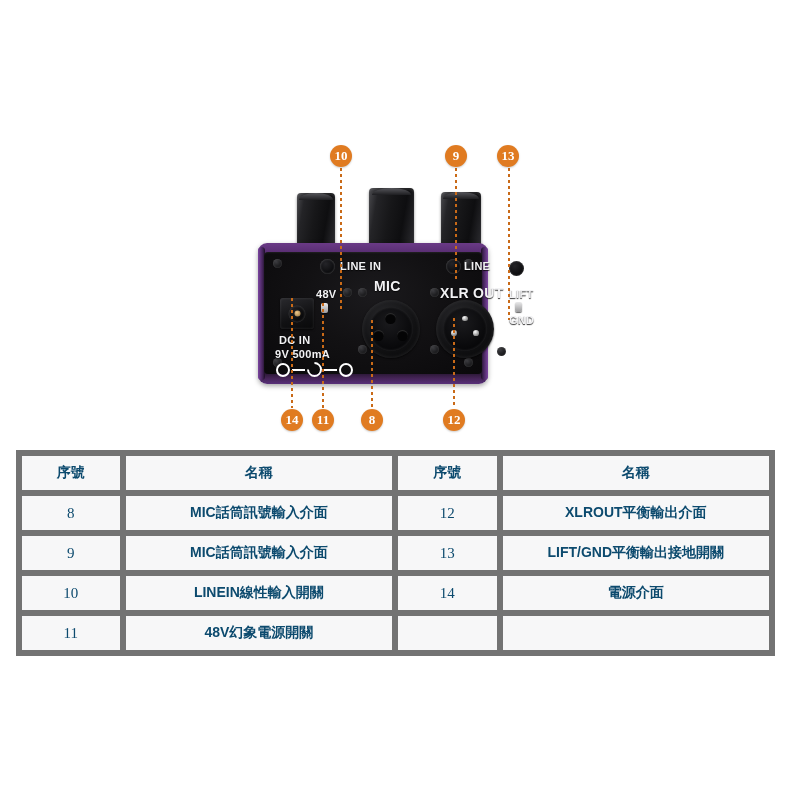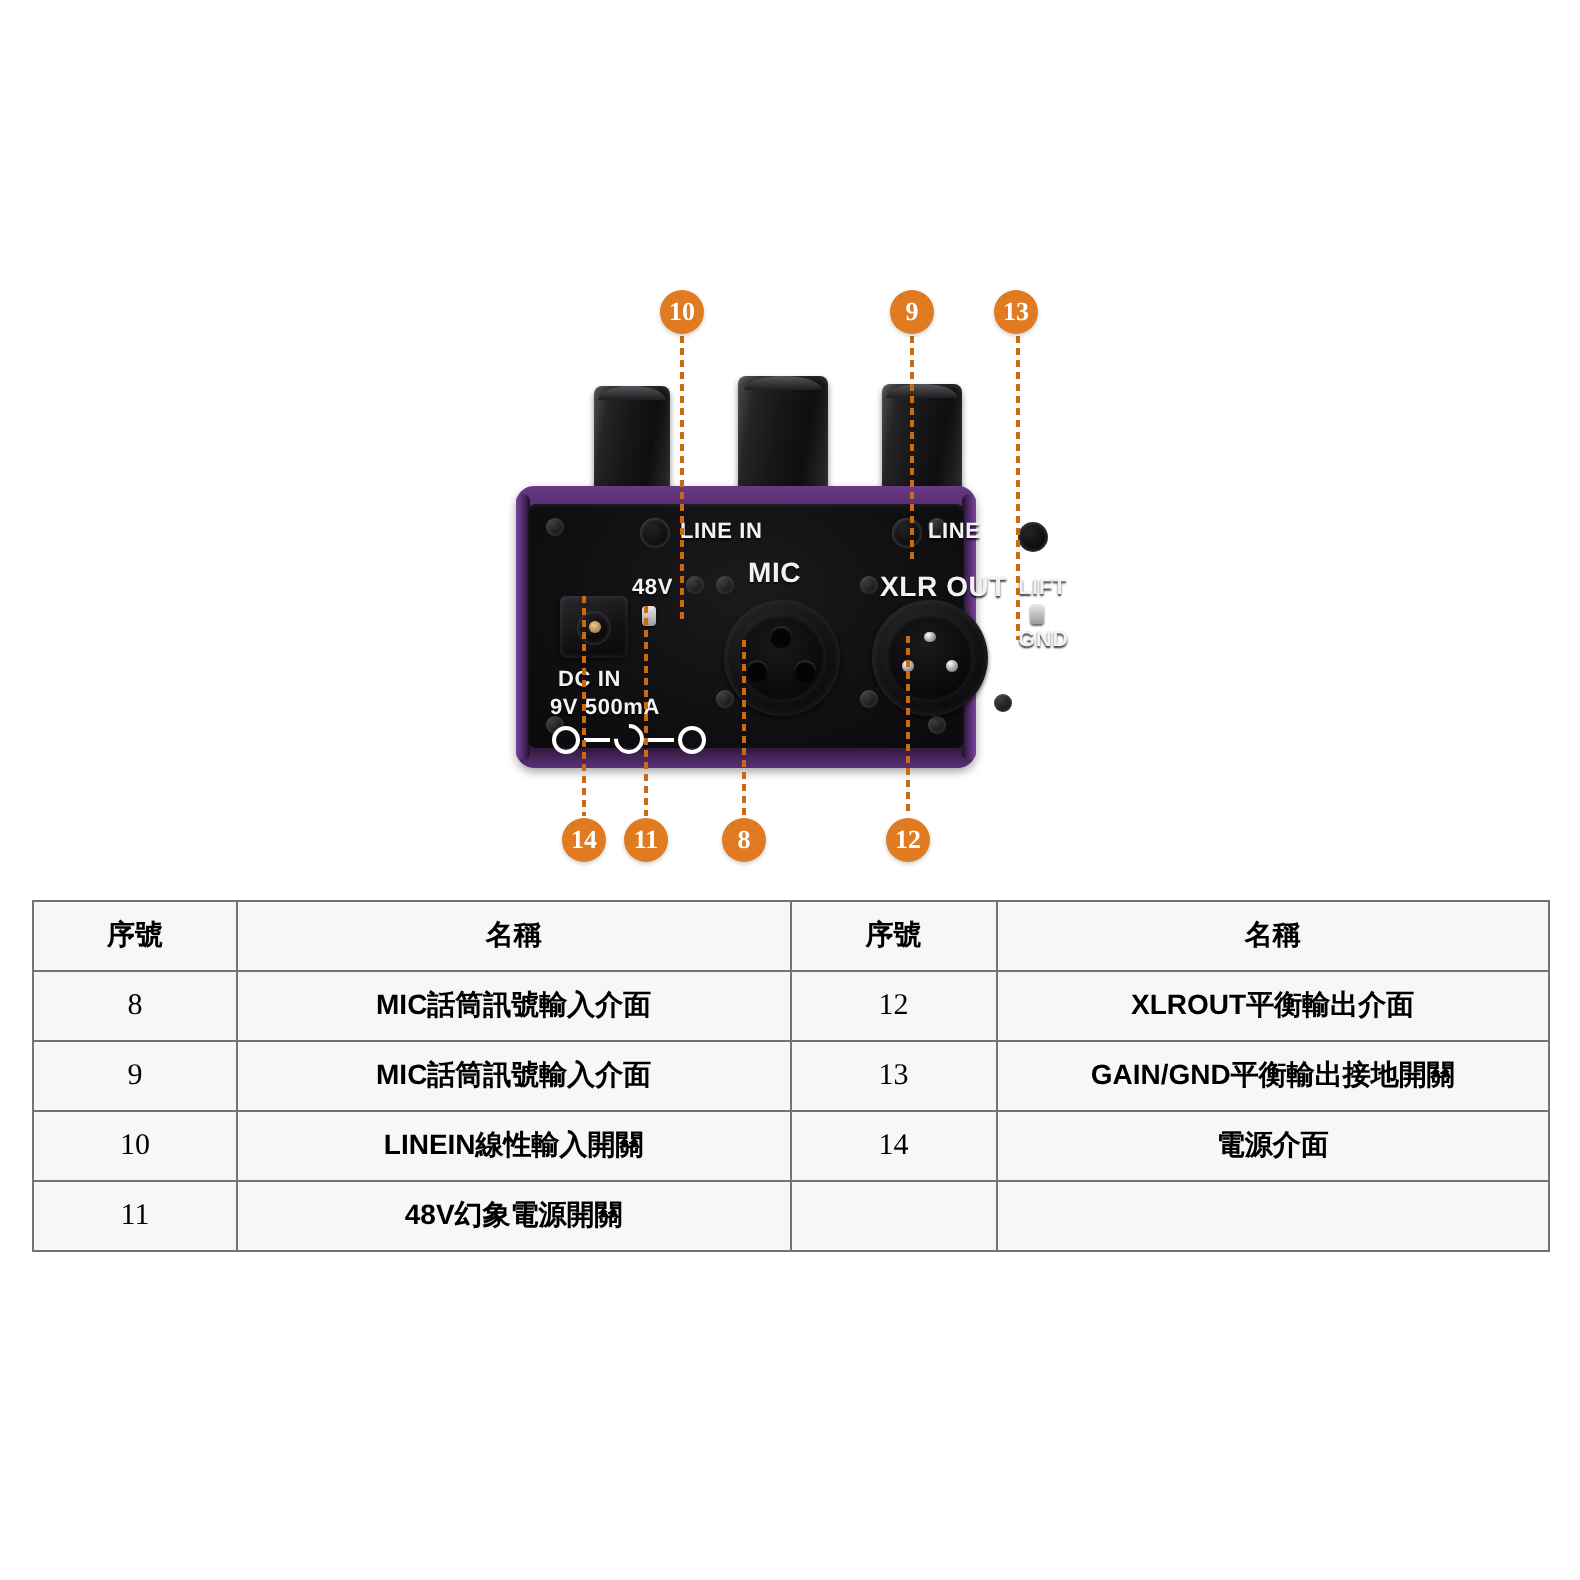--- a/index.html
+++ b/index.html
@@ -128,23 +128,23 @@
   }
   .lead{
     position:absolute;width:2px;
     background-image:linear-gradient(#c96a18 55%,rgba(0,0,0,0) 0%);
     background-size:2px 6px;background-repeat:repeat-y;
   }
 
   
   .tbl{position:absolute;left:16px;top:450px;width:759px;border-collapse:collapse;}
   .tbl td,.tbl th{
-    border:1px solid #737373;
+    border:6px solid #737373;
     height:34px;padding:0 4px;
-    font-size:14px;color:#000000;
+    font-size:14px;color:#0c4a6e;
     text-align:center;vertical-align:middle;
     background:#f7f7f8;
     font-family:"Liberation Sans","DejaVu Sans",sans-serif;
   }
   .tbl th{font-weight:bold;}
   .tbl td.num{font-weight:normal;font-family:"Liberation Serif","DejaVu Serif",serif;font-size:15px;}
   .tbl td.nm{font-weight:bold;}
   .col-a{width:98px;}
   .col-b{width:282px;}
   .col-c{width:99px;}
@@ -258,21 +258,21 @@
       <tr>
         <td class="num">8</td>
         <td class="nm">MIC話筒訊號輸入介面</td>
         <td class="num">12</td>
         <td class="nm">XLROUT平衡輸出介面</td>
       </tr>
       <tr>
         <td class="num">9</td>
         <td class="nm">MIC話筒訊號輸入介面</td>
         <td class="num">13</td>
-        <td class="nm">GAIN/GND平衡輸出接地開關</td>
+        <td class="nm">LIFT/GND平衡輸出接地開關</td>
       </tr>
       <tr>
         <td class="num">10</td>
         <td class="nm">LINEIN線性輸入開關</td>
         <td class="num">14</td>
         <td class="nm">電源介面</td>
       </tr>
       <tr>
         <td class="num">11</td>
         <td class="nm">48V幻象電源開關</td>

